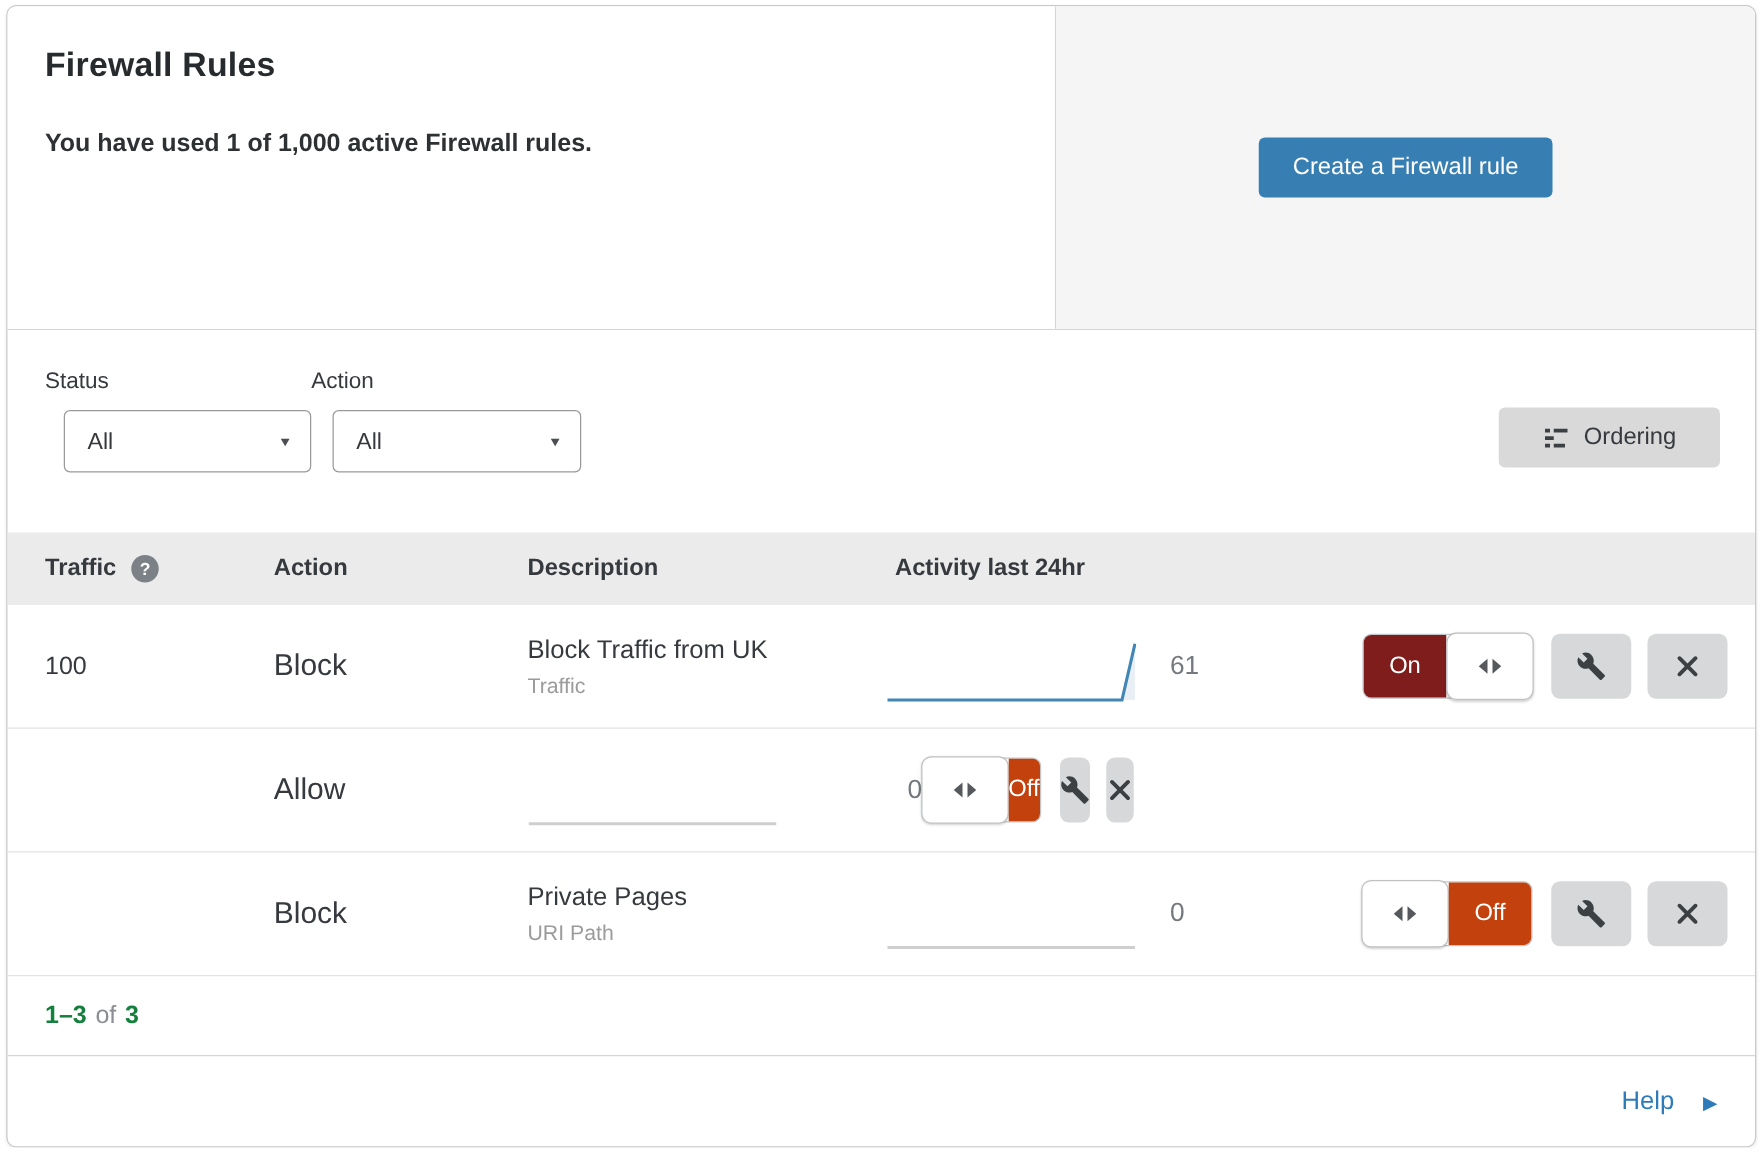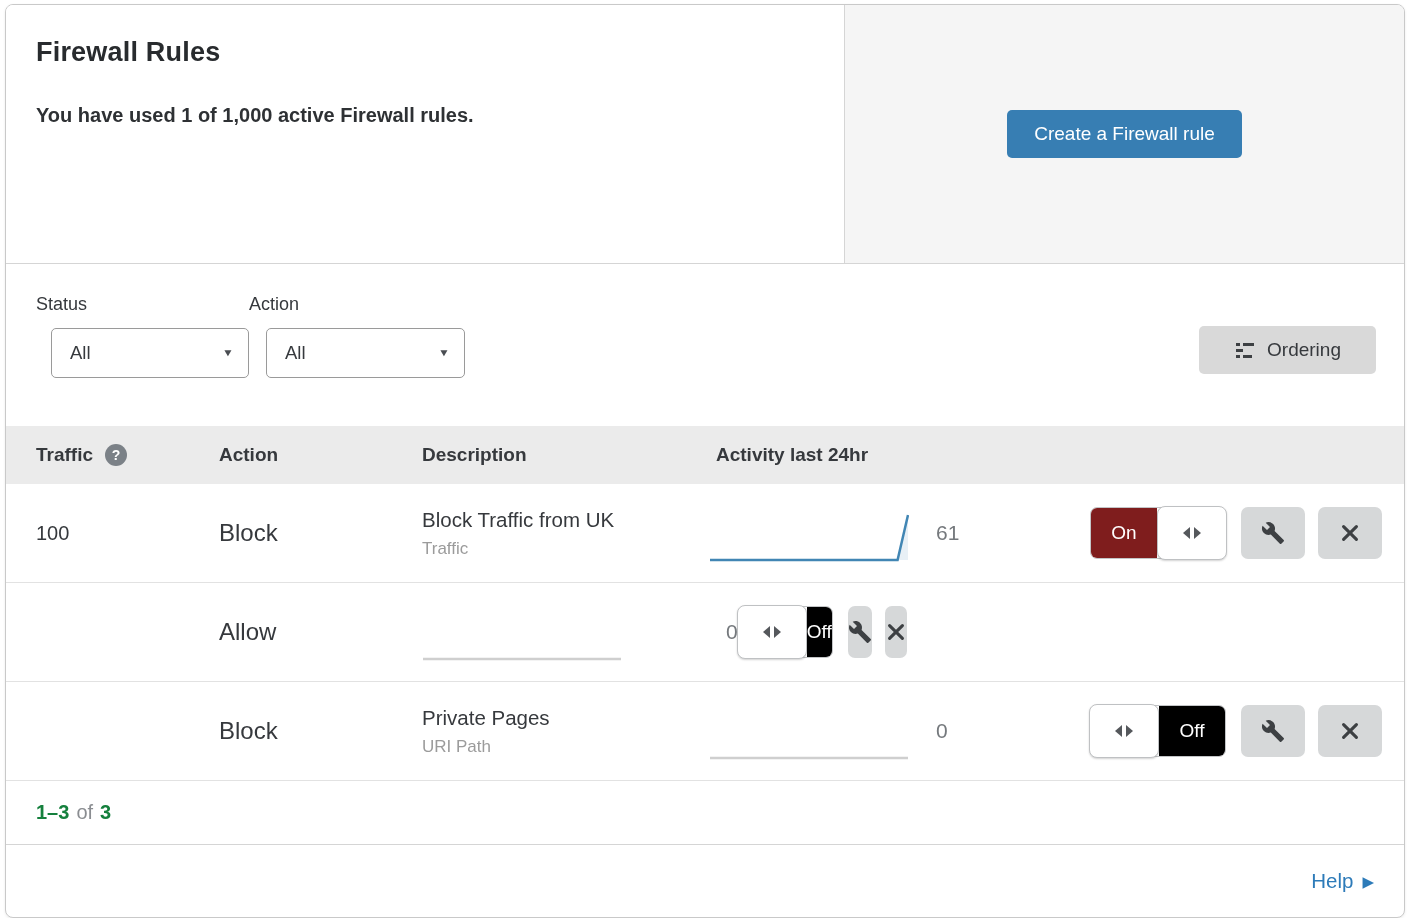--- a/index.html
+++ b/index.html
@@ -74,21 +74,21 @@
   .toggle {
     width:136px; height:52px; border:1px solid #c3c5c7; border-radius:7px;
     display:flex; background:#fff; cursor:pointer; position:relative;
   }
   .toggle .seg-state {
     flex:1; display:flex; align-items:center; justify-content:center;
     color:#fff; font-size:19px;
   }
   .toggle.on .seg-state { background:#7f1d1d; border-radius:6px 0 0 6px; order:1; }
   .toggle.on .knob { order:2; margin:-2px -2px -2px 0; }
-  .toggle.off .seg-state { background:#000000; border-radius:0 6px 6px 0; order:2; }
+  .toggle.off .seg-state { background:#c2410c; border-radius:0 6px 6px 0; order:2; }
   .toggle.off .knob { order:1; margin:-2px 0 -2px -2px; }
   .knob {
     width:70px; background:#fff; border:1px solid #bfc1c3; border-radius:8px;
     box-shadow:0 1px 2px rgba(0,0,0,0.18);
     display:flex; align-items:center; justify-content:center; gap:4px;
   }
   .tri-l { width:0; height:0; border-style:solid; border-width:6px 7px 6px 0; border-color:transparent #55585c transparent transparent; }
   .tri-r { width:0; height:0; border-style:solid; border-width:6px 0 6px 7px; border-color:transparent transparent transparent #55585c; }
 
   .icon-btn {
@@ -98,21 +98,21 @@
   .icon-btn + .icon-btn, .toggle + .icon-btn { margin-left:13px; }
   .toggle { margin-right:1px; }
   .icon-btn.wrench { margin-left:14px; }
 
   
   .pager { height:64px; display:flex; align-items:center; padding-left:30px;
     border-bottom:1px solid #d5d5d5; font-size:20px; color:#8a8d91; }
   .pager b { color:#15803d; }
   .pager .sep { margin:0 7px; }
   .helpbar { height:71px; display:flex; align-items:center; justify-content:flex-end; padding-right:30px; }
-  .help-link { color:#2d7bb9; font-size:20.5px; display:flex; align-items:center; gap:9px; cursor:pointer; text-decoration:none; }
+  .help-link { color:#2d7bb9; font-size:20.5px; display:flex; align-items:center; gap:23px; cursor:pointer; text-decoration:none; }
   .help-arrow { font-size:15px; margin-top:2px; }
 </style>
 </head>
 <body>
 
 <div class="card">
 
   <div class="hdr">
     <div class="hdr-left">
       <div class="page-title">Firewall Rules</div>

